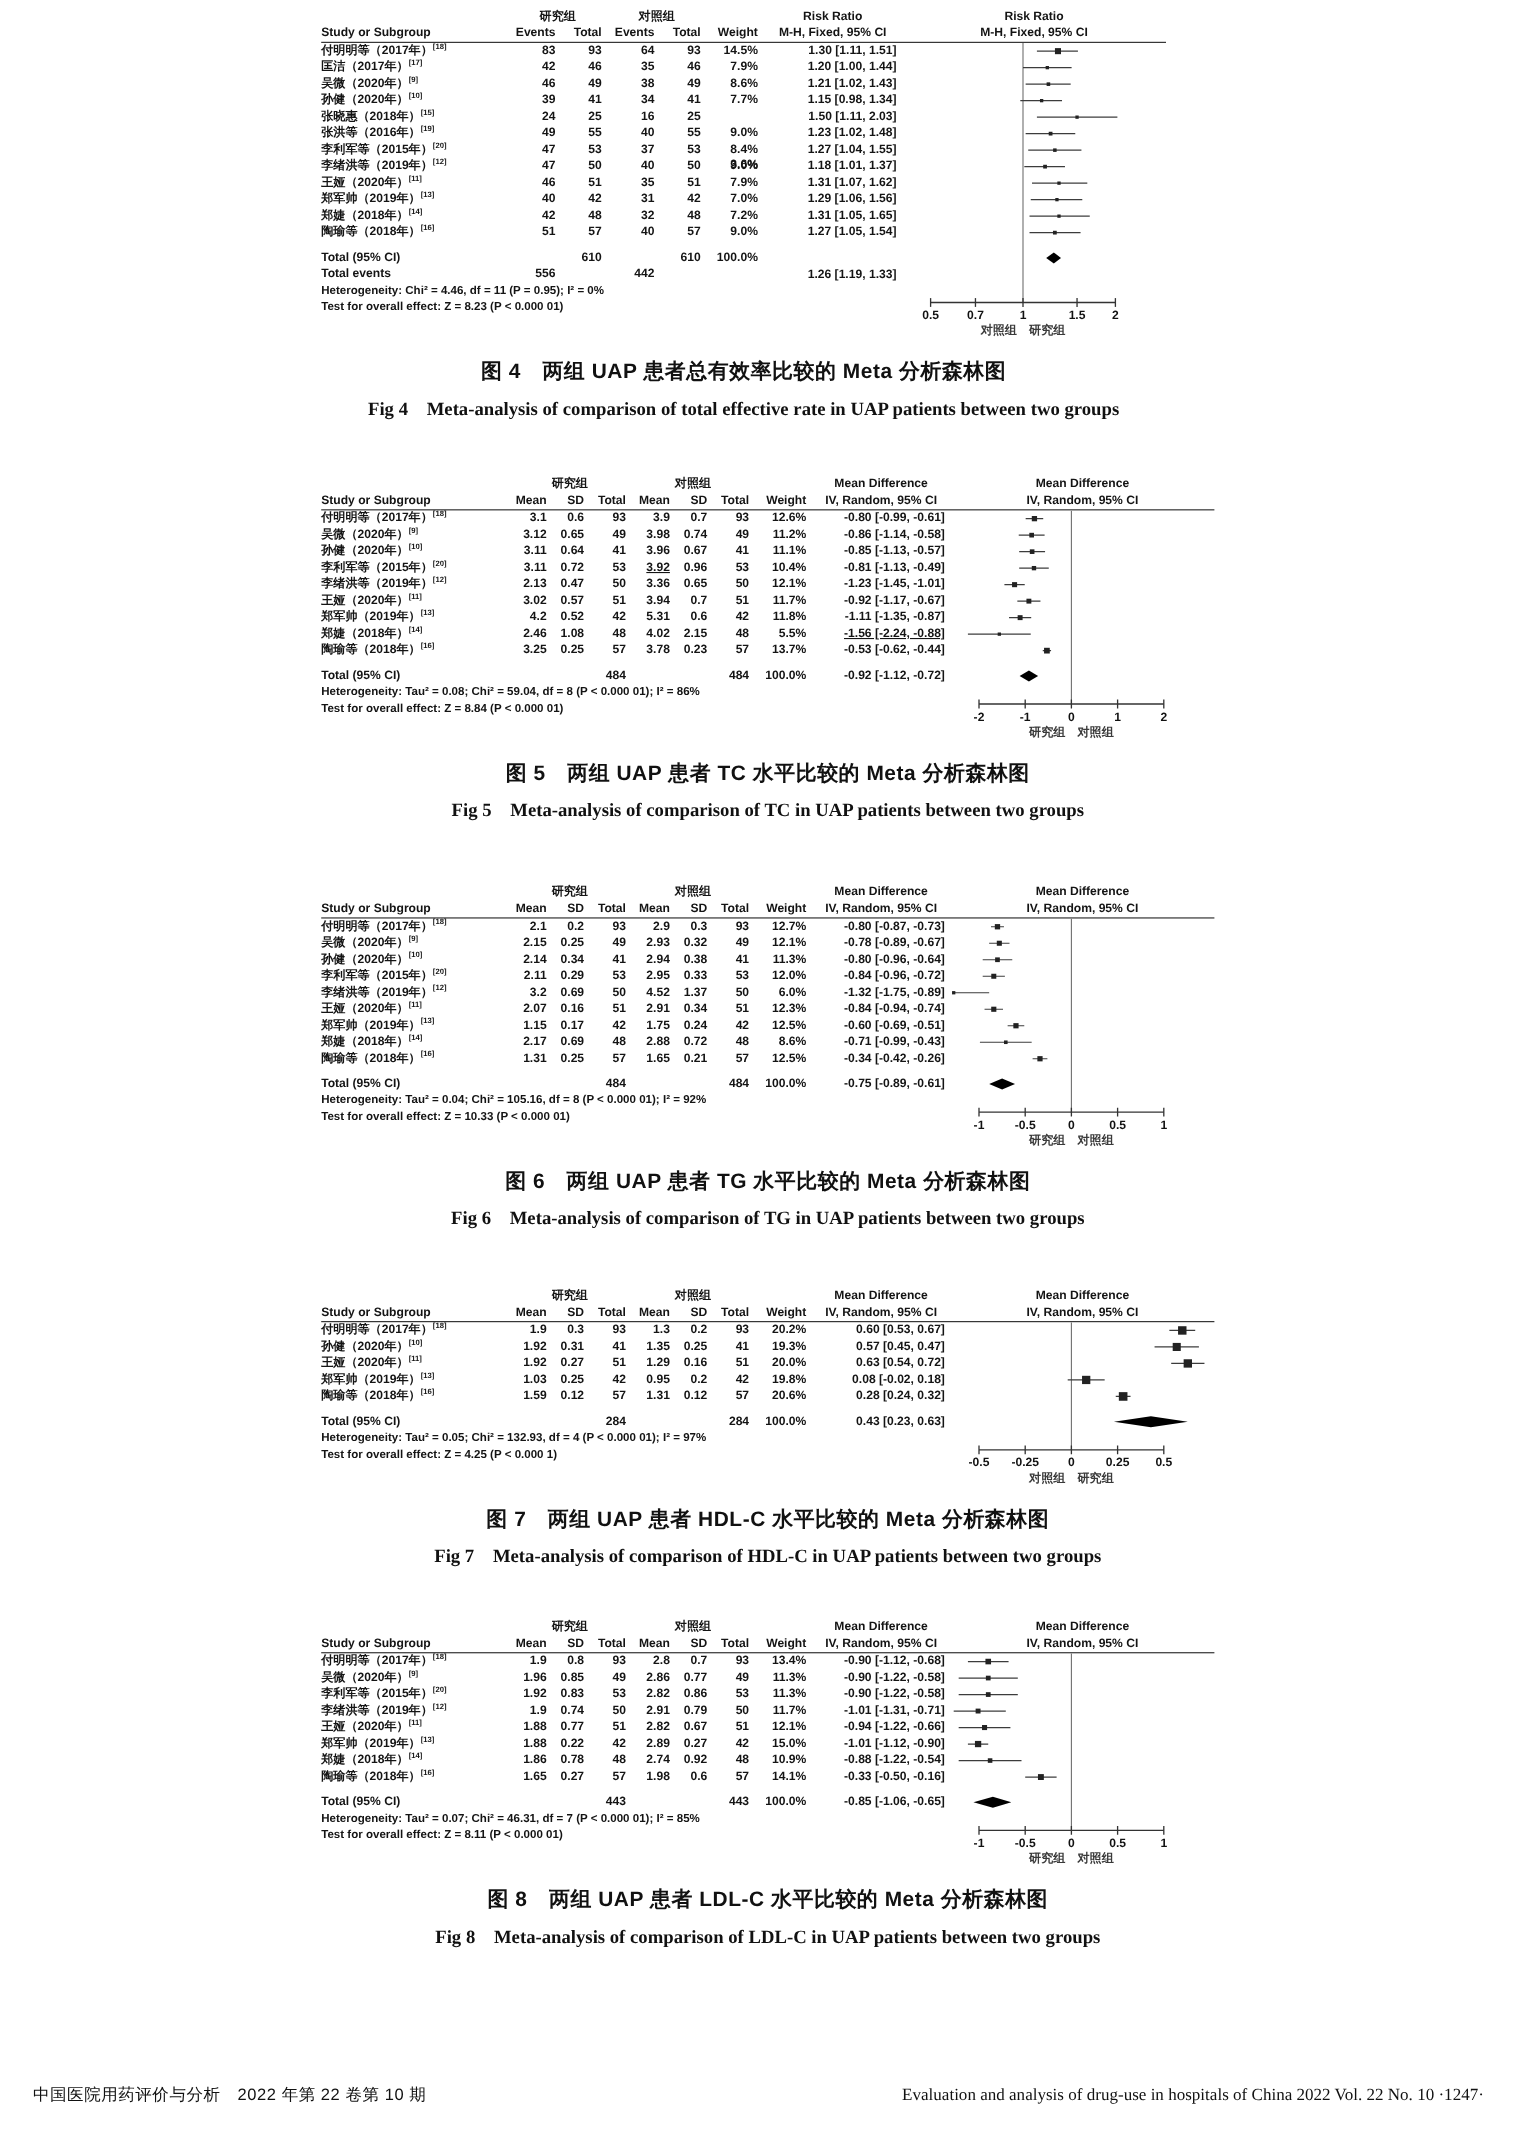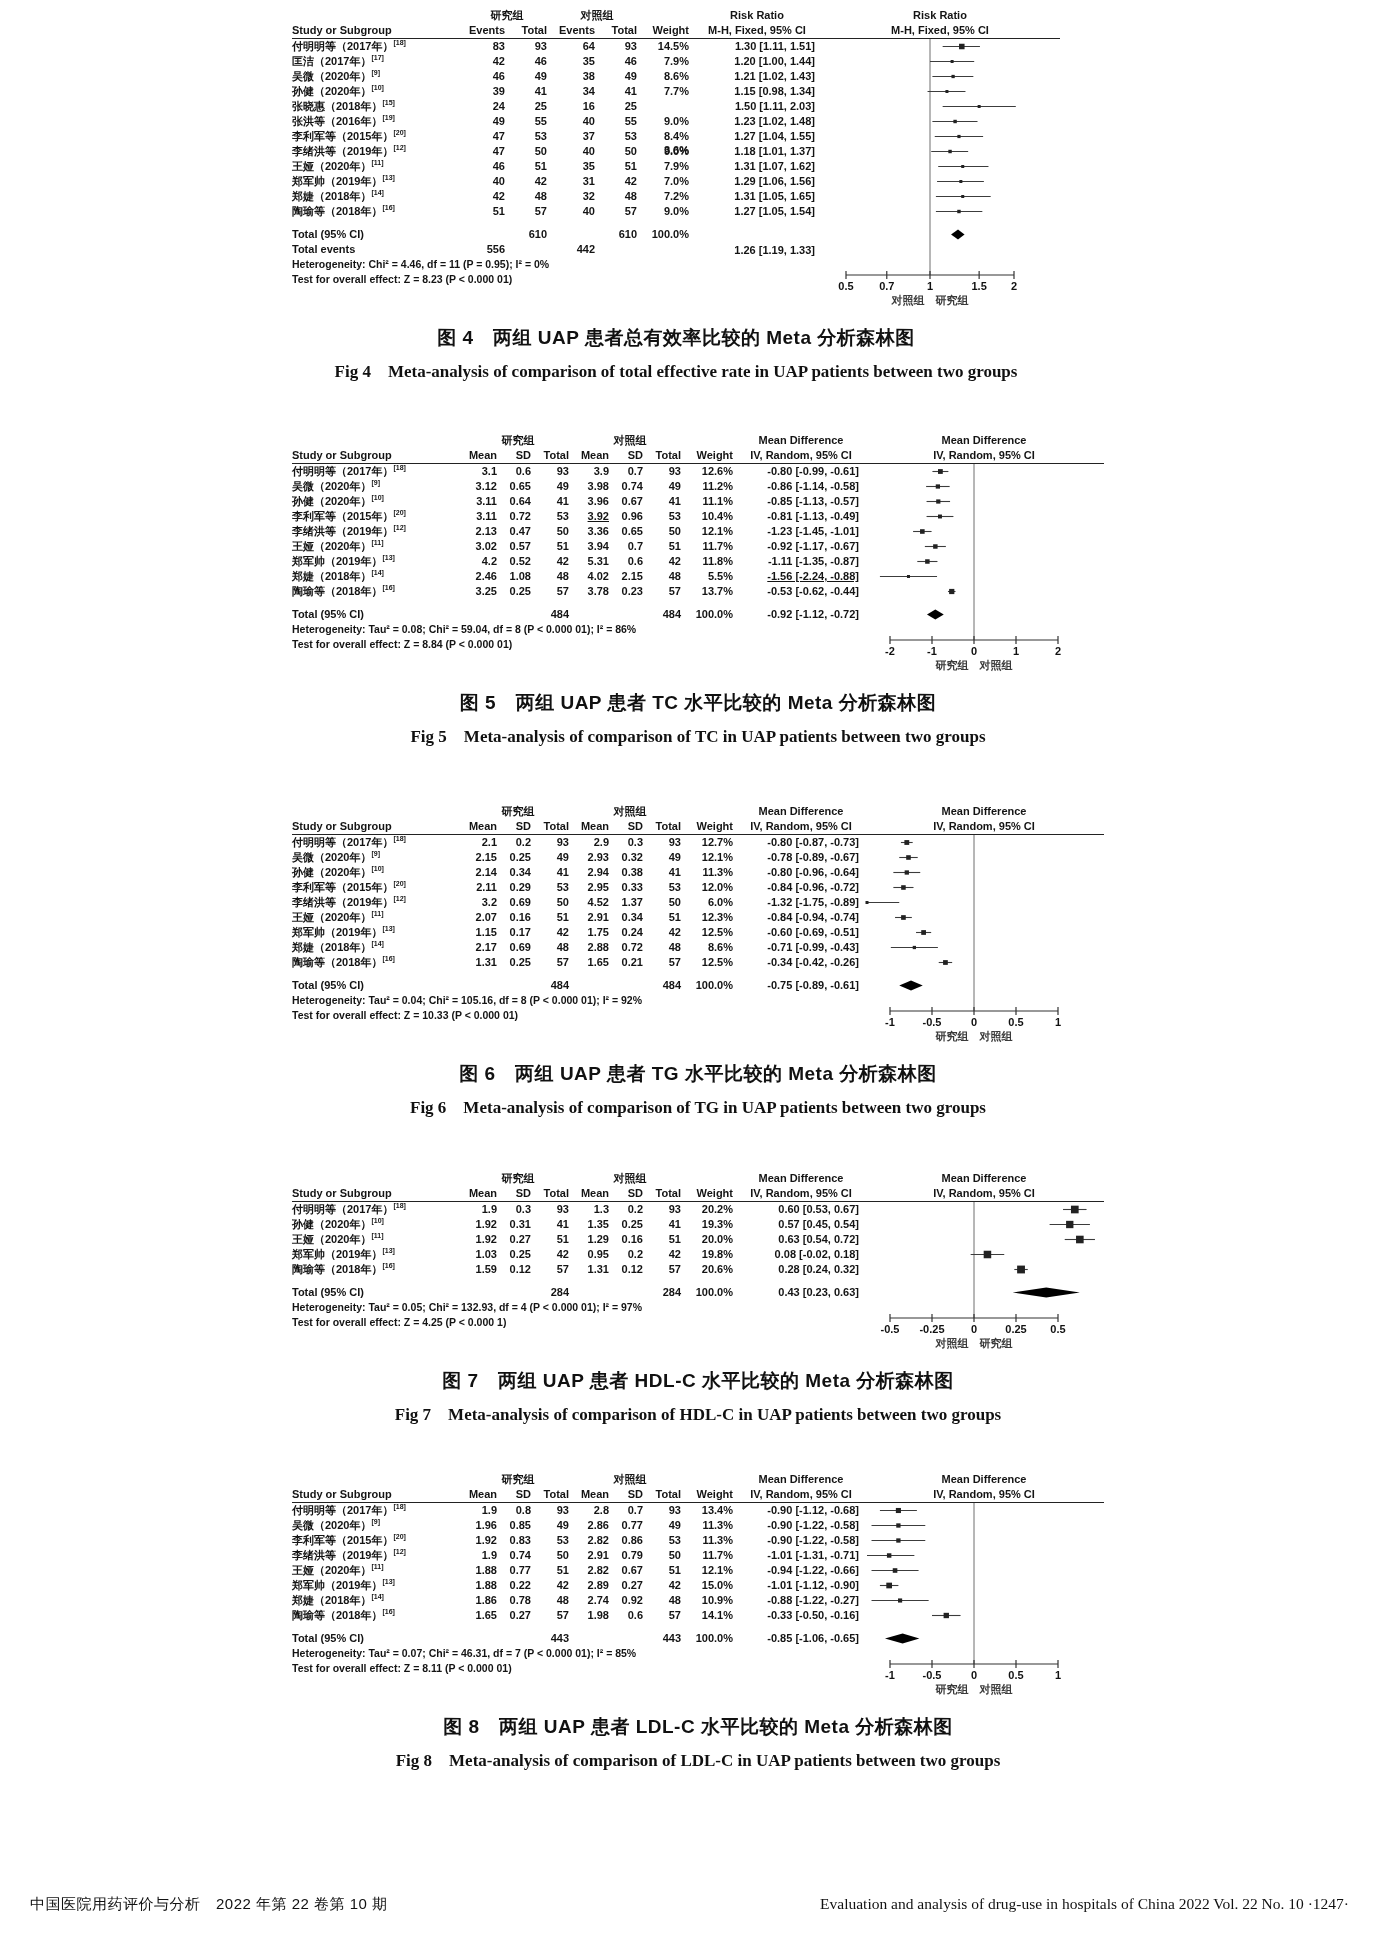--- a/index.html
+++ b/index.html
@@ -634,21 +634,21 @@
               </div>
               <div class="frow">
                 <div class="cell l" style="width: 170px;">孙健（2020年）<sup>[10]</sup></div>
                 <div class="cell r" style="width: 40px;">1.92</div>
                 <div class="cell r" style="width: 34px;">0.31</div>
                 <div class="cell r" style="width: 38px;">41</div>
                 <div class="cell r" style="width: 40px;">1.35</div>
                 <div class="cell r" style="width: 34px;">0.25</div>
                 <div class="cell r" style="width: 38px;">41</div>
                 <div class="cell r" style="width: 52px;">19.3%</div>
-                <div class="cell r" style="width: 126px;">0.57 [0.45, 0.54]</div>
+                <div class="cell r" style="width: 126px;">0.57 [0.45, 0.47]</div>
               </div>
               <div class="frow">
                 <div class="cell l" style="width: 170px;">王娅（2020年）<sup>[11]</sup></div>
                 <div class="cell r" style="width: 40px;">1.92</div>
                 <div class="cell r" style="width: 34px;">0.27</div>
                 <div class="cell r" style="width: 38px;">51</div>
                 <div class="cell r" style="width: 40px;">1.29</div>
                 <div class="cell r" style="width: 34px;">0.16</div>
                 <div class="cell r" style="width: 38px;">51</div>
                 <div class="cell r" style="width: 52px;">20.0%</div>
@@ -817,21 +817,21 @@
               </div>
               <div class="frow">
                 <div class="cell l" style="width: 170px;">郑婕（2018年）<sup>[14]</sup></div>
                 <div class="cell r" style="width: 40px;">1.86</div>
                 <div class="cell r" style="width: 34px;">0.78</div>
                 <div class="cell r" style="width: 38px;">48</div>
                 <div class="cell r" style="width: 40px;">2.74</div>
                 <div class="cell r" style="width: 34px;">0.92</div>
                 <div class="cell r" style="width: 38px;">48</div>
                 <div class="cell r" style="width: 52px;">10.9%</div>
-                <div class="cell r" style="width: 126px;">-0.88 [-1.22, -0.27]</div>
+                <div class="cell r" style="width: 126px;">-0.88 [-1.22, -0.54]</div>
               </div>
               <div class="frow">
                 <div class="cell l" style="width: 170px;">陶瑜等（2018年）<sup>[16]</sup></div>
                 <div class="cell r" style="width: 40px;">1.65</div>
                 <div class="cell r" style="width: 34px;">0.27</div>
                 <div class="cell r" style="width: 38px;">57</div>
                 <div class="cell r" style="width: 40px;">1.98</div>
                 <div class="cell r" style="width: 34px;">0.6</div>
                 <div class="cell r" style="width: 38px;">57</div>
                 <div class="cell r" style="width: 52px;">14.1%</div>

